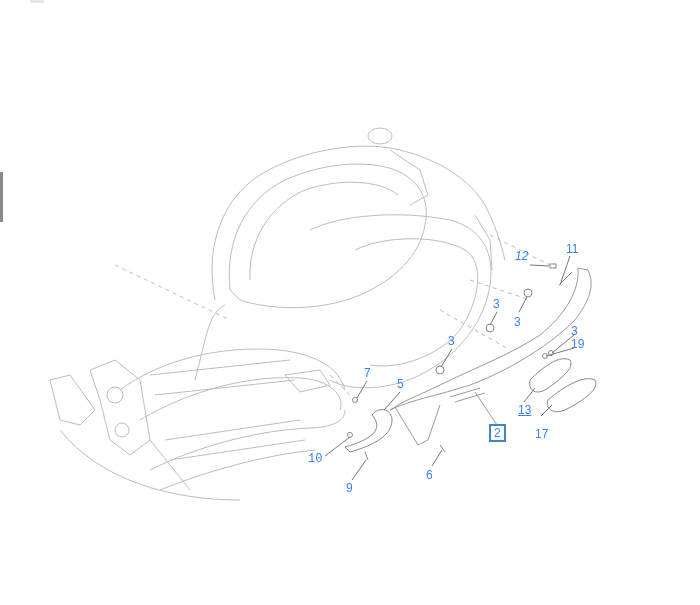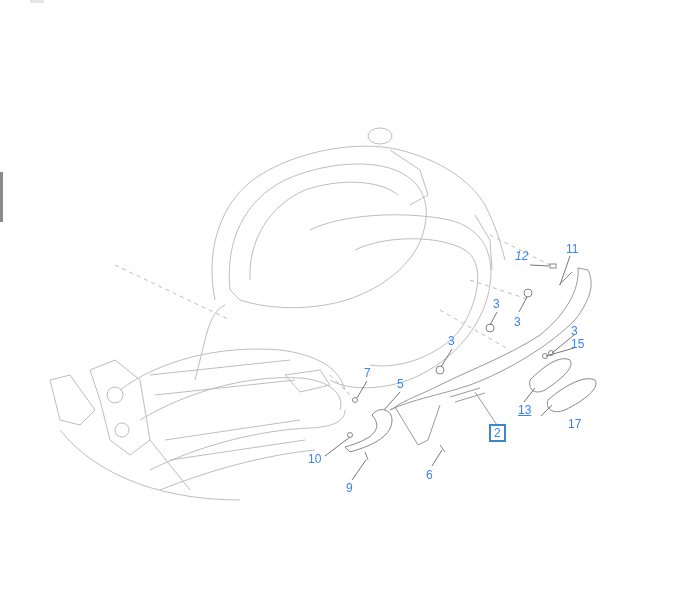--- a/index.html
+++ b/index.html
@@ -100,21 +100,21 @@
     <line x1="352" y1="480" x2="366" y2="460"></line>
   </g>
 </svg>
 
 <div class="callout" style="left:566px;top:243px;">11</div>
 <div class="callout" style="left:515px;top:250px;font-style:italic;">12</div>
 <div class="callout" style="left:493px;top:298px;">3</div>
 <div class="callout" style="left:514px;top:316px;">3</div>
 <div class="callout" style="left:448px;top:335px;">3</div>
 <div class="callout" style="left:571px;top:325px;">3</div>
-<div class="callout" style="left:571px;top:338px;">15</div>
+<div class="callout" style="left:571px;top:338px;">19</div>
 <div class="callout" style="left:364px;top:367px;">7</div>
 <div class="callout" style="left:397px;top:378px;">5</div>
 <div class="callout" style="left:518px;top:404px;text-decoration:underline;">13</div>
-<div class="callout" style="left:535px;top:418px;margin-left:33px;">17</div>
+<div class="callout" style="left:535px;top:428px;">17</div>
 <div class="callout boxed" style="left:489px;top:424px;">2</div>
-<div class="callout" style="left:308px;top:453px;">10</div>
+<div class="callout" style="left:308px;top:453px;font-family:Liberation Mono, monospace;">10</div>
 <div class="callout" style="left:426px;top:469px;">6</div>
 <div class="callout" style="left:346px;top:482px;">9</div>
 
 </body></html>

